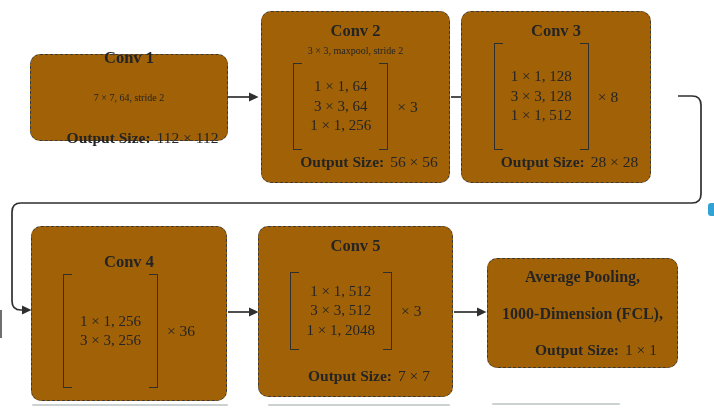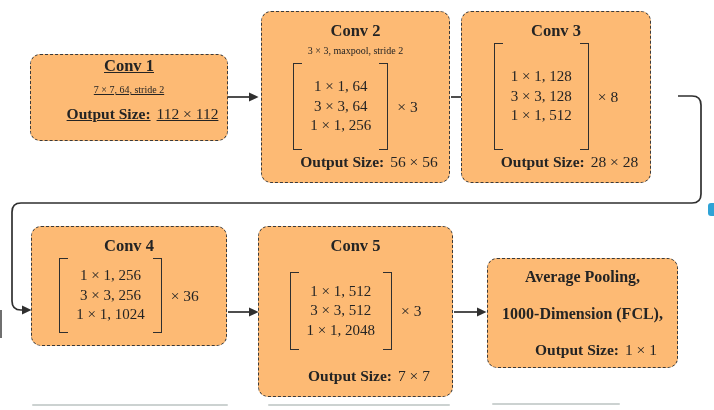--- a/index.html
+++ b/index.html
@@ -6,26 +6,26 @@
   .canvas{
     position:relative;width:714px;height:410px;background:#ffffff;overflow:hidden;
     font-family:"Liberation Serif","DejaVu Serif",serif;color:#242424;
   }
   .wires{position:absolute;left:0;top:0;width:714px;height:410px;pointer-events:none;}
   .wires path{fill:none;stroke:#2f2f2f;stroke-width:1.7;}
   .wires polygon{fill:#2f2f2f;stroke:none;}
   .box{
     position:absolute;border:1.6px dashed #3a3a3a;border-radius:10px;
     display:flex;flex-direction:column;align-items:center;box-sizing:border-box;
-    background:#fdba74;
+    background:#a16207;
   }
-  .conv1{left:30px;top:54px;width:198px;height:87px;gap:4px;text-decoration:underline;}
+  .conv1{left:30px;top:54px;width:198px;height:87px;justify-content:center;gap:20px;}
   .conv2{left:261px;top:11px;width:189px;height:172px;padding:8px 0 10px;}
   .conv3{left:461px;top:11px;width:190px;height:172px;padding:8px 0 10px;}
-  .conv4{left:31px;top:226px;width:196px;height:120px;padding:8px 0 10px;}
+  .conv4{left:31px;top:226px;width:196px;height:175px;padding:24px 0 10px;}
   .conv5{left:258px;top:226px;width:195px;height:171px;padding:8px 0 10px;gap:14px;}
   .avgpool{left:487px;top:258px;width:191px;height:110px;justify-content:center;gap:16px;}
   .title{font-weight:bold;font-size:16.5px;line-height:21px;}
   .line{font-size:10px;line-height:20px;}
   .b{font-weight:bold;}
   .output{font-size:15.5px;margin-left:27px;}
   .output .b{margin-right:6px;}
   .mat{flex:1;display:flex;align-items:center;justify-content:center;}
   .brk{width:8px;align-self:stretch;margin:2px 0;}
   .brk.l{border-left:1.9px solid #2f2f2f;border-top:1.9px solid #2f2f2f;border-bottom:1.9px solid #2f2f2f;}
@@ -103,21 +103,20 @@
     </div>
   </div>
 
   <div class="box conv4">
     <div class="title">Conv 4</div>
     <div class="mat">
       <span class="brk l"></span>
       <span class="rows">
         <span class="mrow">1 × 1, 256</span>
         <span class="mrow">3 × 3, 256</span>
-        <span class="mrow">1 × 1, 1024</span>
       </span>
       <span class="brk r"></span>
       <span class="mult">× 36</span>
     </div>
   </div>
 
   <div class="box conv5">
     <div class="title">Conv 5</div>
     <div class="mat">
       <span class="brk l"></span>

